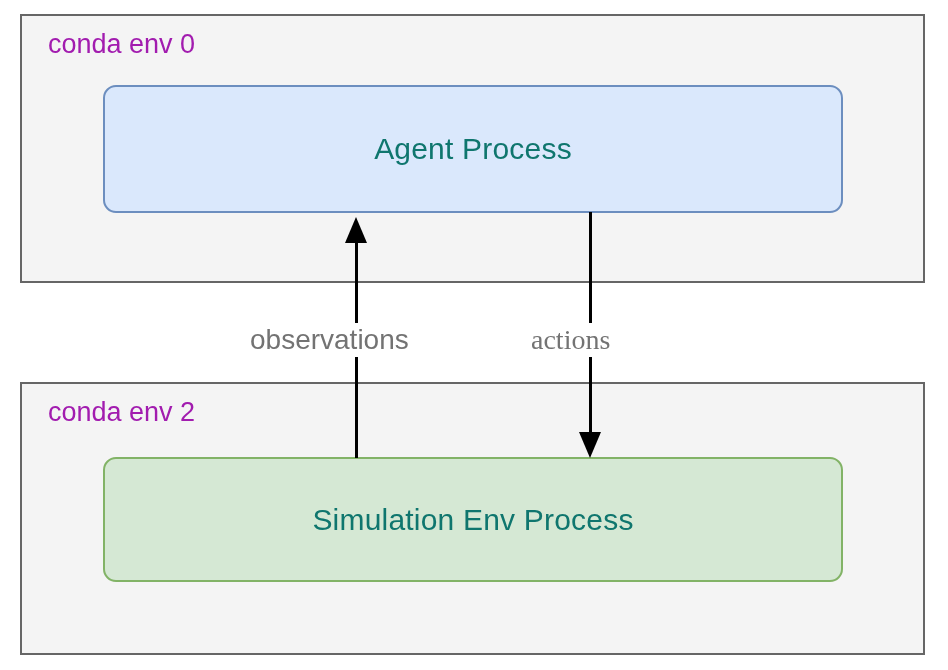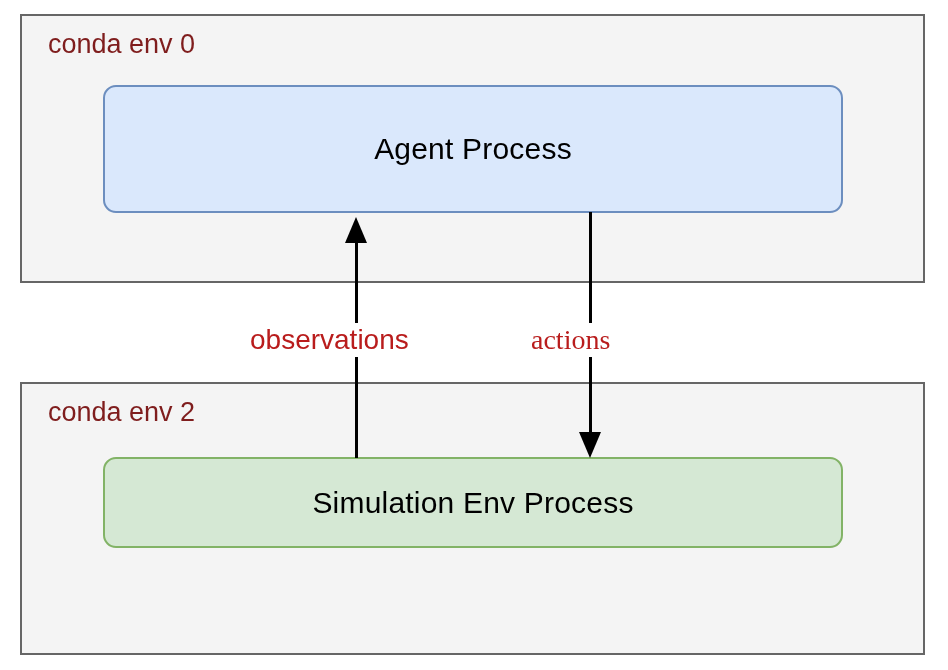--- a/index.html
+++ b/index.html
@@ -36,21 +36,21 @@
     left: 20px;
     top: 382px;
     width: 905px;
     height: 273px;
   }
   .env-title {
     position: absolute;
     left: 26px;
     top: 14px;
     font-size: 27px;
-    color: #7f1d1d;
+    color: #a21caf;
     line-height: 1.1;
     white-space: nowrap;
   }
   .proc-box {
     position: absolute;
     box-sizing: border-box;
     border-radius: 13px;
     display: flex;
     align-items: center;
     justify-content: center;
@@ -62,27 +62,27 @@
     top: 85px;
     width: 740px;
     height: 128px;
     background: #dae8fc;
     border-color: #6c8ebf;
   }
   #sim-box {
     left: 103px;
     top: 457px;
     width: 740px;
-    height: 91px;
+    height: 125px;
     background: #d5e8d4;
     border-color: #82b366;
   }
   .proc-label {
     font-size: 30px;
-    color: #000000;
+    color: #0f766e;
     white-space: nowrap;
     letter-spacing: 0.2px;
   }
   .arrow-line {
     position: absolute;
     width: 3px;
     background: #000000;
   }
   #obs-line {
     left: 355px;
@@ -109,21 +109,21 @@
   #act-head {
     left: 579px;
     top: 432px;
     border-left: 11px solid transparent;
     border-right: 11px solid transparent;
     border-top: 26px solid #000000;
   }
   .edge-label {
     position: absolute;
     font-size: 28px;
-    color: #b91c1c;
+    color: #737373;
     background: #ffffff;
     white-space: nowrap;
     padding: 1px 4px;
     line-height: 1.15;
   }
   #obs-label {
     left: 246px;
     top: 323px;
   }
   #act-label {

